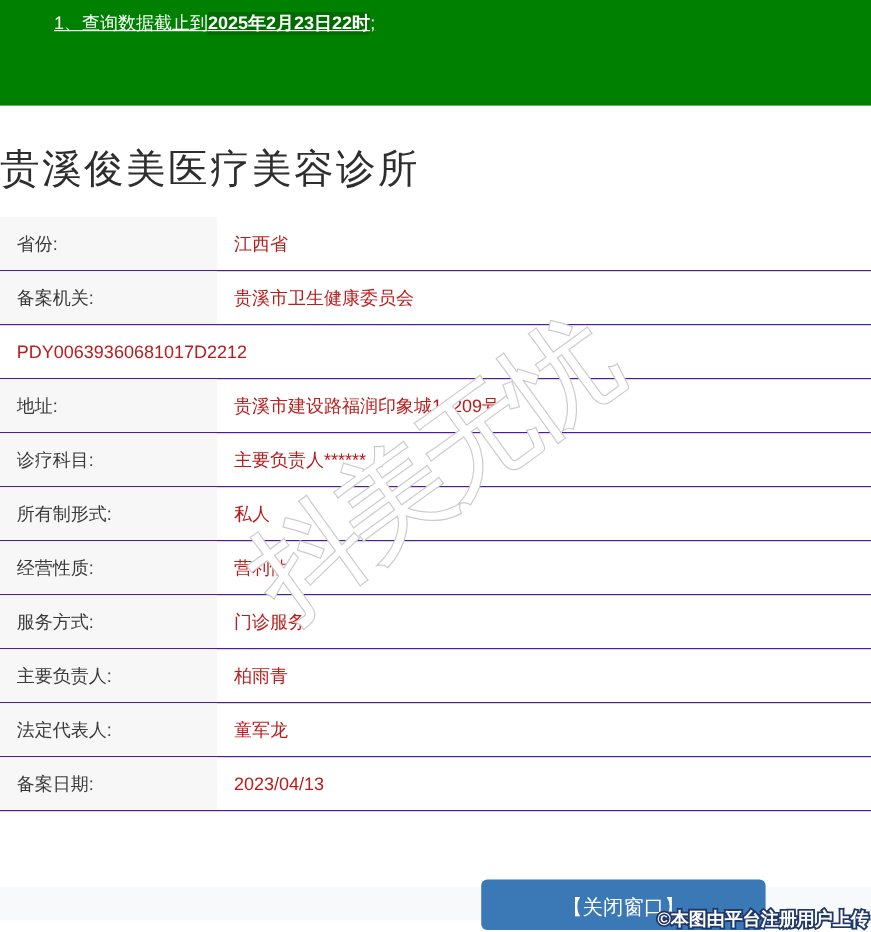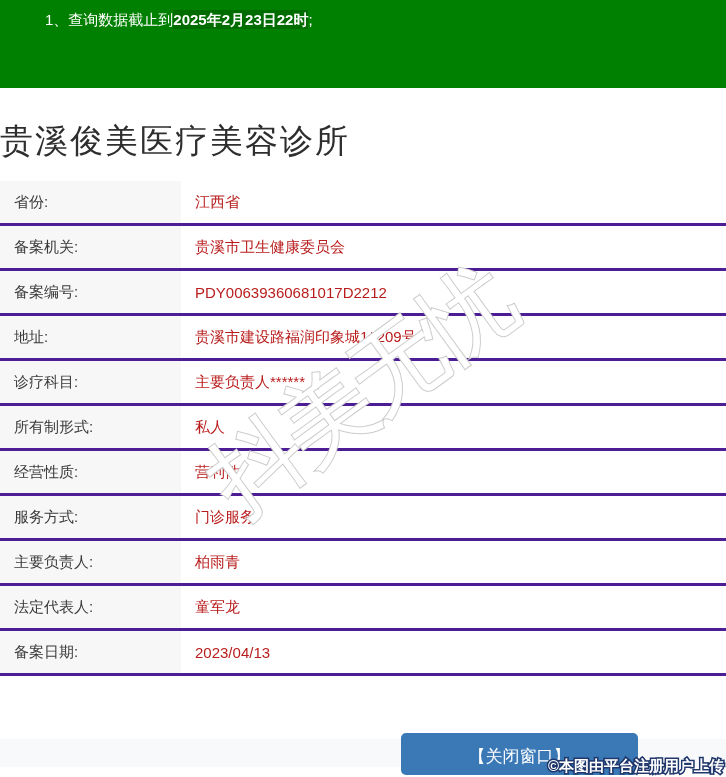--- a/index.html
+++ b/index.html
@@ -8,36 +8,36 @@
     font-family:"Liberation Sans","DejaVu Sans",sans-serif;
     background:#ffffff; overflow:hidden; position:relative;
     color:#333;
   }
 
   
   .notice {
     width:726px; height:88px; background:#008000; color:#ffffff;
     padding:6px 0 0 45px; font-size:15px;
   }
-  .notice-line { line-height:27px; white-space:nowrap; }
+  .notice-line { line-height:27px; white-space:nowrap;text-decoration:underline; }
   .notice-line .hl {
     font-weight:bold; background:#006c00; padding:1px 0;
   }
 
   
   .title-wrap { padding:36px 18px 0 0; text-align:left; }
   .clinic-title {
     display:inline-block; font-size:33px; line-height:34px;
     color:#2e2e2e; font-weight:500; letter-spacing:2px;
   }
 
   
   .info-table { margin-top:23px; width:726px; }
   .info-row {
-    height:45px; border-bottom:3px solid #4c1d95;
+    height:45px; border-bottom:1px solid #4c1d95;
     display:flex; align-items:center; font-size:15px;
   }
   .info-label {
     width:181px; height:100%; background:#f7f7f7;
     display:flex; align-items:center; padding-left:14px;
     color:#3a3a3a; flex:none;
   }
   .info-value { padding-left:14px; color:#b91c1c; }
 
   
@@ -85,21 +85,20 @@
 <div class="info-table">
   <div class="info-row">
     <div class="info-label">省份:</div>
     <div class="info-value">江西省</div>
   </div>
   <div class="info-row">
     <div class="info-label">备案机关:</div>
     <div class="info-value">贵溪市卫生健康委员会</div>
   </div>
   <div class="info-row">
-    <div class="info-label">备案编号:</div>
     <div class="info-value">PDY00639360681017D2212</div>
   </div>
   <div class="info-row">
     <div class="info-label">地址:</div>
     <div class="info-value">贵溪市建设路福润印象城1#209号</div>
   </div>
   <div class="info-row">
     <div class="info-label">诊疗科目:</div>
     <div class="info-value">主要负责人******</div>
   </div>

